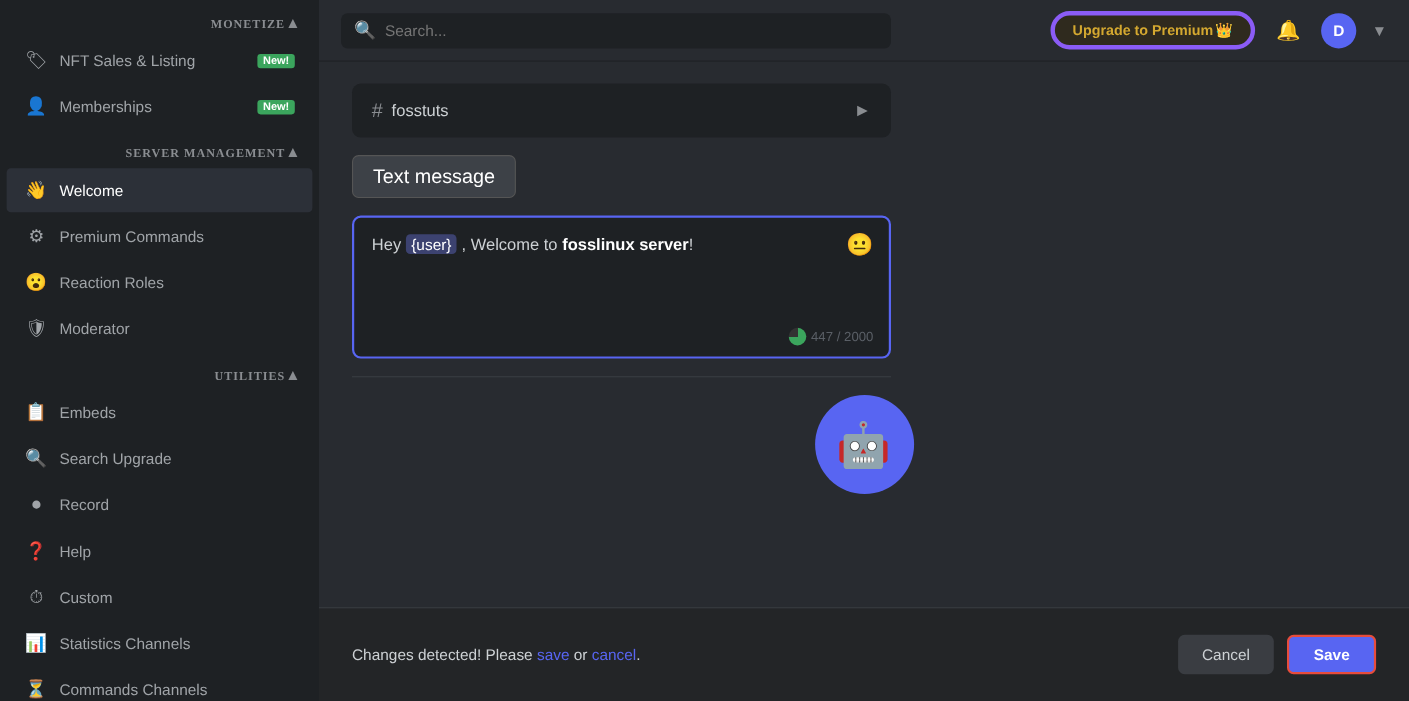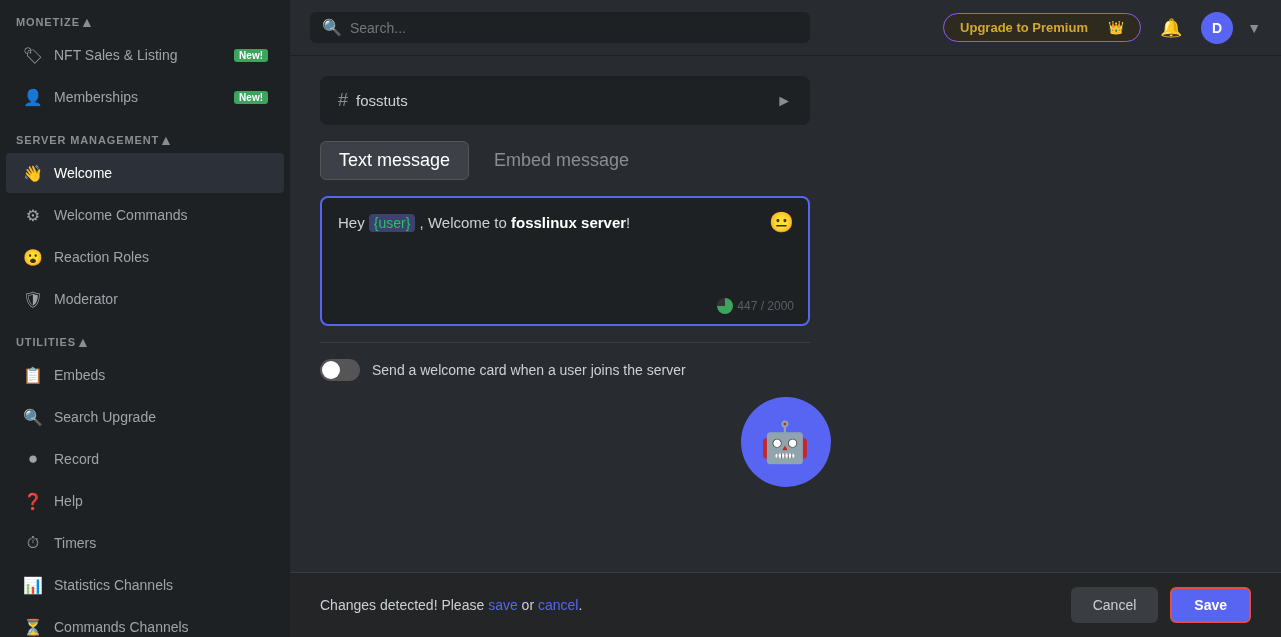--- a/index.html
+++ b/index.html
@@ -27,22 +27,23 @@
     .sidebar::-webkit-scrollbar-thumb { background: #444; border-radius: 2px; }
 
     .section-header {
       font-size: 11px;
       font-weight: 700;
       color: #8a8d91;
       letter-spacing: 0.08em;
       padding: 14px 16px 4px 16px;
       display: flex;
       align-items: center;
-      justify-content: flex-start;
+      justify-content: flex-end;
       text-transform: uppercase;
+      font-family: Liberation Serif, serif;
     }
     .section-header .chevron {
       font-size: 14px;
       color: #8a8d91;
     }
 
     .sidebar-item {
       display: flex;
       align-items: center;
       padding: 9px 16px;
@@ -115,29 +116,29 @@
       width: 100%;
     }
     .topbar-right {
       display: flex;
       align-items: center;
       gap: 14px;
       margin-left: auto;
     }
     .premium-btn {
       background: #2f2a1e;
-      border: 1px solid #8b5cf6;
+      border: 4px solid #8b5cf6;
       border-radius: 20px;
       color: #d4a830;
       font-size: 13px;
       font-weight: 600;
       padding: 6px 16px;
       display: flex;
       align-items: center;
-      gap: 20px;
+      gap: 2px;
       cursor: pointer;
     }
     .bell-icon, .user-avatar {
       width: 32px;
       height: 32px;
       border-radius: 50%;
       display: flex;
       align-items: center;
       justify-content: center;
       cursor: pointer;
@@ -221,21 +222,21 @@
       flex-direction: column;
     }
     .message-text {
       color: #cdd1d4;
       font-size: 15px;
       line-height: 1.5;
       flex: 1;
     }
     .message-text .user-tag {
       background: #3c4270;
-      color: #22c55e;
+      color: #ffffff;
       border-radius: 4px;
       padding: 1px 5px;
       font-size: 14px;
     }
     .message-text strong { color: #fff; margin-top: 24px; }
     .emoji-btn {
       position: absolute;
       top: 12px;
       right: 14px;
       font-size: 20px;
@@ -297,21 +298,21 @@
     .divider {
       height: 1px;
       background: #3a3d42;
       max-width: 490px;
     }
 
     
     .bottom-bar {
       background: #232527;
       border-top: 1px solid #3a3d42;
-      padding: 14px 30px;
+      padding: 24px 30px;
       display: flex;
       align-items: center;
       justify-content: space-between;
     }
     .changes-text {
       font-size: 14px;
       color: #cdd1d4;
     }
     .changes-text a { color: #5865f2; text-decoration: none; cursor: pointer; }
     .bottom-actions { display: flex; gap: 12px; }
@@ -377,21 +378,21 @@
   <div class="section-header">
     <span>SERVER MANAGEMENT</span>
     <span class="chevron">▲</span>
   </div>
   <div class="sidebar-item active">
     <span class="item-icon">👋</span>
     <span>Welcome</span>
   </div>
   <div class="sidebar-item">
     <span class="item-icon">⚙</span>
-    <span>Welcome Commands</span>
+    <span>Premium Commands</span>
   </div>
   <div class="sidebar-item">
     <span class="item-icon">😮</span>
     <span>Reaction Roles</span>
   </div>
   <div class="sidebar-item">
     <span class="item-icon">🛡</span>
     <span>Moderator</span>
   </div>
 
@@ -410,21 +411,21 @@
   <div class="sidebar-item">
     <span class="item-icon">⏺</span>
     <span>Record</span>
   </div>
   <div class="sidebar-item">
     <span class="item-icon">❓</span>
     <span>Help</span>
   </div>
   <div class="sidebar-item">
     <span class="item-icon">⏱</span>
-    <span>Timers</span>
+    <span>Custom</span>
   </div>
   <div class="sidebar-item">
     <span class="item-icon">📊</span>
     <span>Statistics Channels</span>
   </div>
   <div class="sidebar-item">
     <span class="item-icon">⏳</span>
     <span>Commands Channels</span>
   </div>
 
@@ -453,40 +454,35 @@
     <div class="channel-select">
       <div class="channel-name">
         <span class="hash">#</span>
         <span>fosstuts</span>
       </div>
       <span class="arrow">►</span>
     </div>
 
     <div class="tabs">
       <button class="tab-btn active">Text message</button>
-      <button class="tab-btn inactive">Embed message</button>
     </div>
 
     <div class="message-editor">
       <div class="message-text">
         <span>Hey </span><span class="user-tag">{user}</span><span> , Welcome to </span><strong>fosslinux server</strong><span>!</span>
       </div>
       <span class="emoji-btn">😐</span>
       <div class="char-count">
         <span class="char-dot"></span>
         <span>447 / 2000</span>
       </div>
     </div>
 
     <div class="divider"></div>
 
-    <div class="toggle-row">
-      <div class="toggle"></div>
-      <span class="toggle-label">Send a welcome card when a user joins the server</span>
-    </div>
 
     <div class="bot-area">
       <div class="bot-circle">🤖</div>
     </div>
 
   </div>
 
   <div class="bottom-bar">
     <div class="changes-text">
       <span>Changes detected! Please </span><a>save</a><span> or </span><a>cancel</a><span>.</span>

